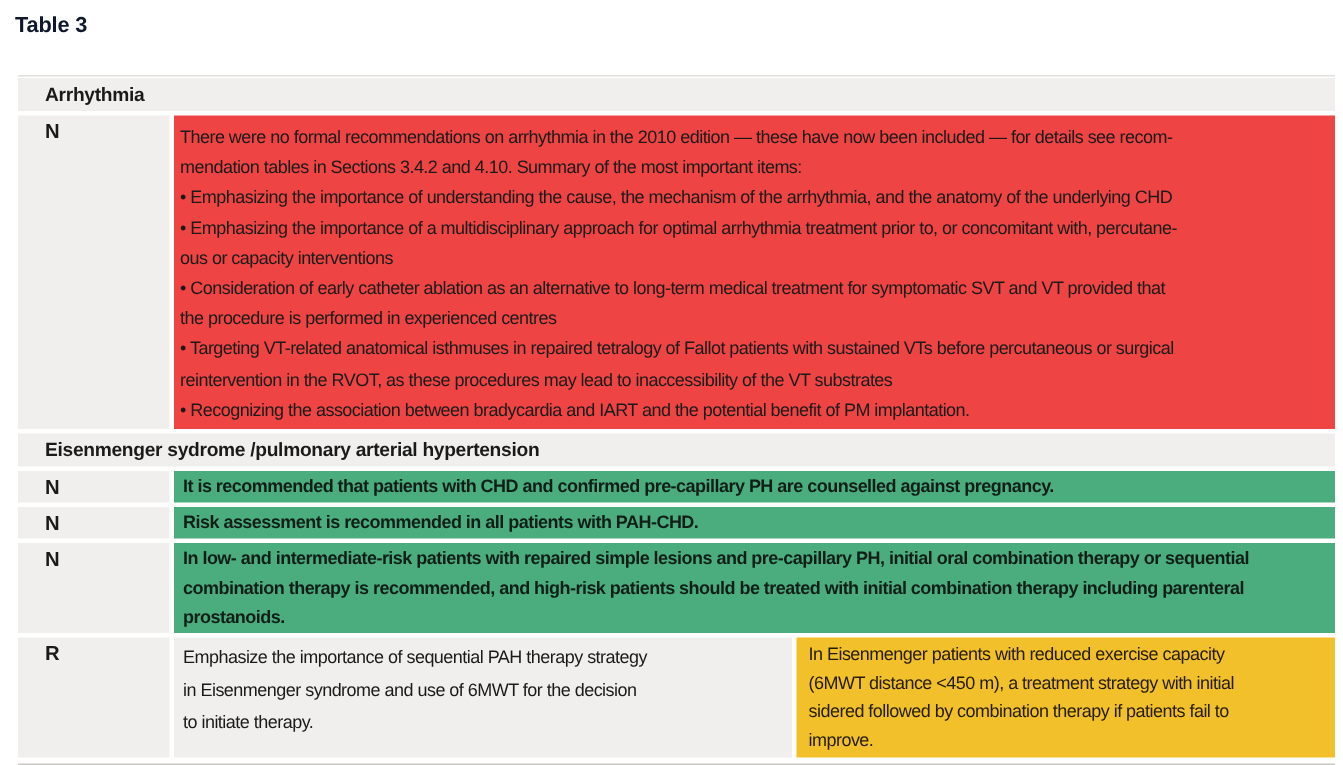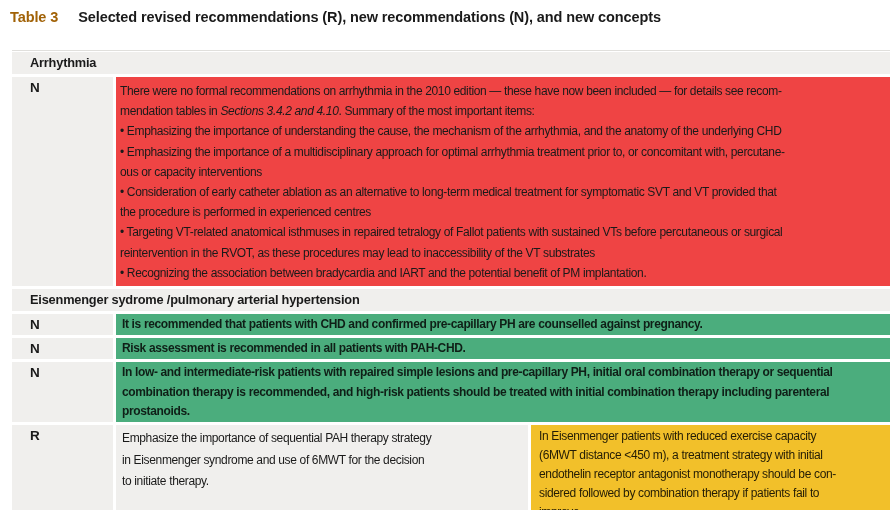--- a/index.html
+++ b/index.html
@@ -6,21 +6,21 @@
   body{
     width:895px;height:510px;overflow:hidden;background:#ffffff;
     font-family:"Liberation Sans","DejaVu Sans",sans-serif;
     color:#1a1a1a;
   }
   .caption{
     display:flex;align-items:baseline;
     padding:9px 0 0 10px;
     font-size:14.5px;font-weight:bold;letter-spacing:-0.1px;
   }
-  .caption .tnum{color:#a16207;margin-right:20px;}
+  .caption .tnum{color:#0f172a;margin-right:20px;}
   .tbl{
     margin:25px 0 0 12px;width:878px;
     border-top:1px solid #e0dfdc;
     border-bottom:1px solid #c9c8c5;
     padding:1px 0 2px 0;
   }
   .row{display:flex;margin-bottom:3px;}
   .row:last-child{margin-bottom:2px;}
   .sect{
     display:block;background:#F0EFED;
@@ -30,21 +30,21 @@
   .code{
     flex:0 0 101px;box-sizing:border-box;background:#F0EFED;
     font-weight:bold;font-size:13.5px;padding:3px 0 0 18px;
   }
   .content{
     flex:1;margin-left:3px;background:#ef4444;
     font-size:12px;letter-spacing:-0.35px;line-height:20.2px;
     padding:4px 4px 3px 4px;
   }
   .content .ln{white-space:nowrap;}
-  .it{font-style:italic;}
+  .it{}
   .cell-green{
     flex:1;margin-left:3px;background:#4BAD7D;
     font-size:12px;letter-spacing:-0.35px;line-height:19.2px;
     padding:1px 10px 1px 6px;color:#10241a;color:#0f1f17;font-weight:bold;
   }
   .r-left{
     flex:0 0 412px;box-sizing:border-box;margin-left:3px;background:#F0EFED;
     font-size:12px;letter-spacing:-0.35px;line-height:21.5px;
     padding:3px 0 0 6px;
   }
@@ -54,21 +54,20 @@
     font-size:12px;letter-spacing:-0.35px;line-height:19px;
     padding:2px 6px 2px 8px;color:#231c05;
   }
   .cell-yellow .ln{white-space:nowrap;}
 </style>
 </head>
 <body>
 
 <div class="caption">
   <span class="tnum">Table 3</span>
-  <span class="ttext">Selected revised recommendations (R), new recommendations (N), and new concepts</span>
 </div>
 
 <div class="tbl">
 
   <div class="row">
     <div class="sect" style="flex:1">Arrhythmia</div>
   </div>
 
   <div class="row">
     <div class="code">N</div>
@@ -108,19 +107,18 @@
   <div class="row">
     <div class="code">R</div>
     <div class="r-left">
       <div class="ln">Emphasize the importance of sequential PAH therapy strategy</div>
       <div class="ln">in Eisenmenger syndrome and use of 6MWT for the decision</div>
       <div class="ln">to initiate therapy.</div>
     </div>
     <div class="cell-yellow">
       <div class="ln">In Eisenmenger patients with reduced exercise capacity</div>
       <div class="ln">(6MWT distance &lt;450 m), a treatment strategy with initial</div>
-      <div class="ln">endothelin receptor antagonist monotherapy should be con-</div>
       <div class="ln">sidered followed by combination therapy if patients fail to</div>
       <div class="ln">improve.</div>
     </div>
   </div>
 
 </div>
 
 </body></html>

